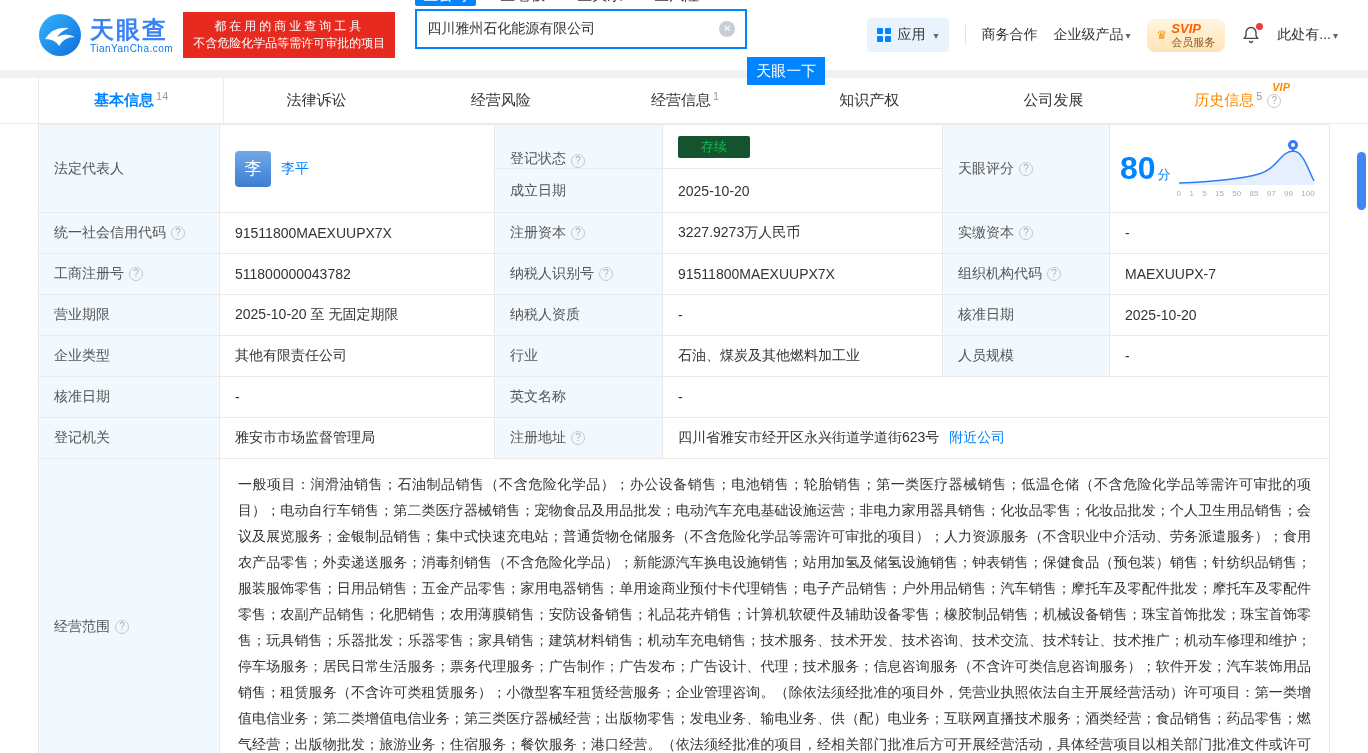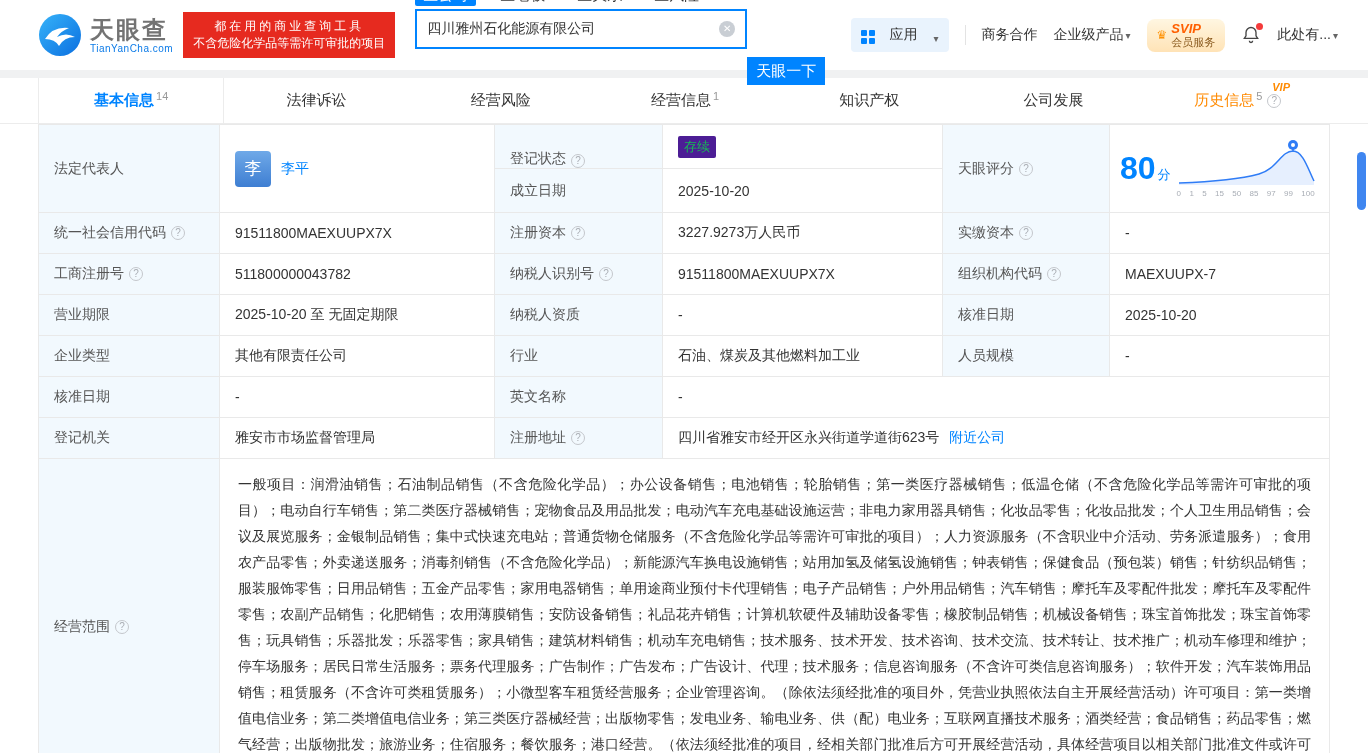--- a/index.html
+++ b/index.html
@@ -4,38 +4,38 @@
 <style>
   * { box-sizing: border-box; margin: 0; padding: 0; }
   html,body { width:1368px; height:753px; overflow:hidden; background:#fff;
     font-family:"Liberation Sans","DejaVu Sans",sans-serif; color:#333; }
   a { text-decoration:none; cursor:pointer; }
   .blue { color:#0084ff; }
 
   
   .topbar { height:70px; display:flex; align-items:center; padding:0 30px 0 38px; background:#fff; }
   .logo { display:flex; align-items:center; gap:8px; cursor:pointer; }
-  .logo-text .brand { font-size:24px; font-weight:bold; color:#737373; letter-spacing:2px; line-height:26px; }
+  .logo-text .brand { font-size:24px; font-weight:bold; color:#3b82f6; letter-spacing:2px; line-height:26px; }
   .logo-text .domain { font-size:10px; color:#0c7be8; letter-spacing:.5px; }
   .banner { margin-left:10px; background:#e62a1f; color:#fff; padding:6px 10px; line-height:17px;
     font-size:12px; text-align:center; }
   .banner .b1 { letter-spacing:3px; }
   .search-area { margin-left:20px; }
   .search-tabs { display:flex; gap:16px; font-size:15px; margin-bottom:4px; align-items:center; height:20px; }
   .stab { color:#333; cursor:pointer; padding:1px 8px; }
   .stab.active { background:#0084ff; color:#fff; border-radius:2px; }
   .search-row { display:flex; }
   .search-box { width:332px; height:40px; border:2px solid #0084ff; display:flex; align-items:center; padding:0 10px; background:#fff; }
   .search-box input { flex:1; border:none; outline:none; font-size:14px; color:#333; background:transparent; }
   .clear { width:16px; height:16px; border-radius:50%; background:#c9ced4; color:#fff; font-size:10px;
     line-height:16px; text-align:center; cursor:pointer; }
   .search-btn { width:78px; height:28px; background:#0084ff; color:#fff; border:none; font-size:15px; cursor:pointer;margin-top:48px; }
 
   .top-right { margin-left:auto; display:flex; align-items:center; gap:16px; font-size:14px; }
-  .apps { display:flex; align-items:flex-end; gap:14px; background:#e9f3fd; padding:8px 10px; border-radius:4px; cursor:pointer; }
+  .apps { display:flex; align-items:center; gap:6px; background:#e9f3fd; padding:8px 10px; border-radius:4px; cursor:pointer; }
   .grid-icon { width:14px; height:14px; display:grid; grid-template-columns:6px 6px; gap:2px; }
   .grid-icon i { width:6px; height:6px; background:#0084ff; border-radius:1px; }
   .caret { font-size:10px; color:#666; margin-left:2px; }
   .vdiv { width:1px; height:20px; background:#e3e3e3; }
   .menu-link { color:#333; display:flex; align-items:center; }
   .svip { display:flex; align-items:center; gap:4px; background:linear-gradient(180deg,#fff6e1,#ffe3b6);
     border-radius:8px; padding:3px 10px; cursor:pointer; }
   .svip .crown { color:#ff9000; font-size:12px; }
   .svip-t { color:#ff5f00; font-weight:bold; font-size:13px; font-style:italic; line-height:14px; }
   .svip-s { color:#8a5a1e; font-size:11px; line-height:13px; }
@@ -72,21 +72,21 @@
   .g-legal-val { grid-column:2; grid-row:1/3; }
   .g-status-lbl { grid-column:3; grid-row:1;align-items:flex-end; }
   .g-status-val { grid-column:4; grid-row:1; }
   .g-date-lbl { grid-column:3; grid-row:2; }
   .g-date-val { grid-column:4; grid-row:2; }
   .g-score-lbl { grid-column:5; grid-row:1/3; }
   .g-score-val { grid-column:6; grid-row:1/3; }
 
   .avatar { width:36px; height:36px; border-radius:4px; background:linear-gradient(180deg,#6fa9e8,#3e7ed2);
     color:#fff; font-size:17px; display:flex; align-items:center; justify-content:center; margin-right:10px; cursor:pointer; }
-  .badge-green { background:#4c1d95; color:#17b756; font-size:13px; padding:2px 6px; border-radius:2px; }
+  .badge-green { background:#14532d; color:#17b756; font-size:13px; padding:2px 23px; border-radius:2px; }
 
   .score-cell { gap:6px; padding:0 10px; }
   .score-num { display:flex; align-items:baseline; }
   .score-num .num { font-size:32px; font-weight:bold; color:#0084ff; }
   .score-num .unit { font-size:13px; color:#0084ff; margin-left:2px; }
   .score-chart { width:138px; }
   .axis { display:flex; justify-content:space-between; font-size:8px; color:#a8adb5; margin-top:1px; }
 
   .span-right { grid-column:4 / 7; }
   .scope-lbl { grid-column:1; border-bottom:none; }

